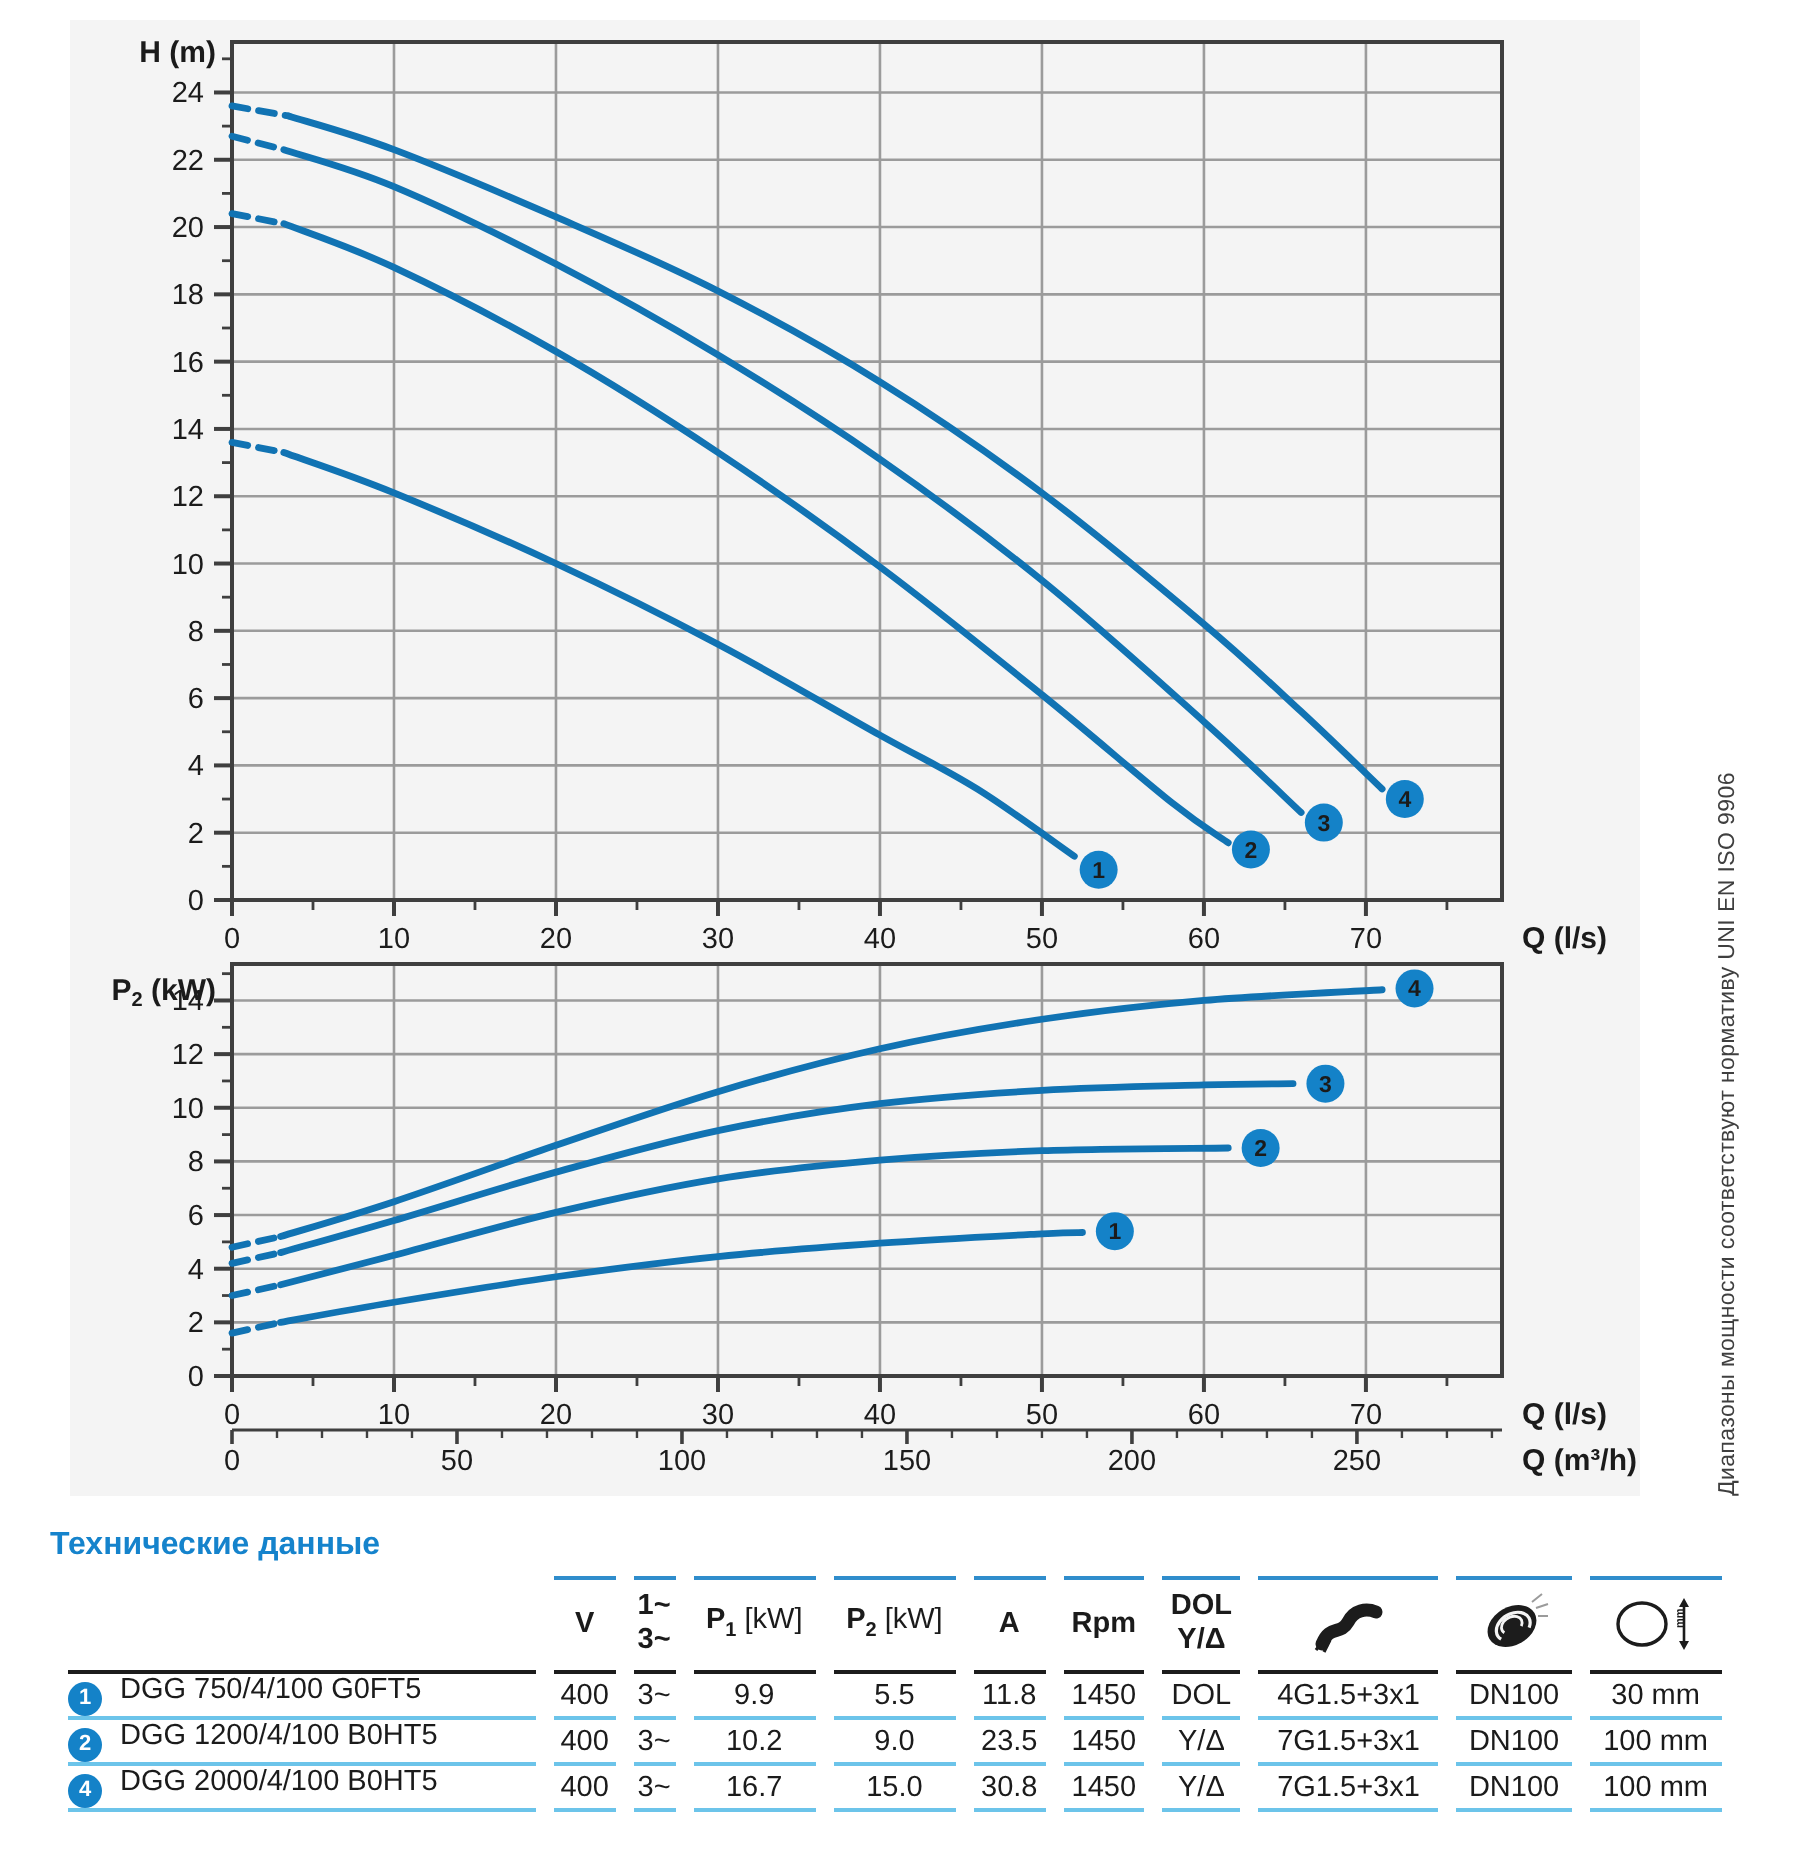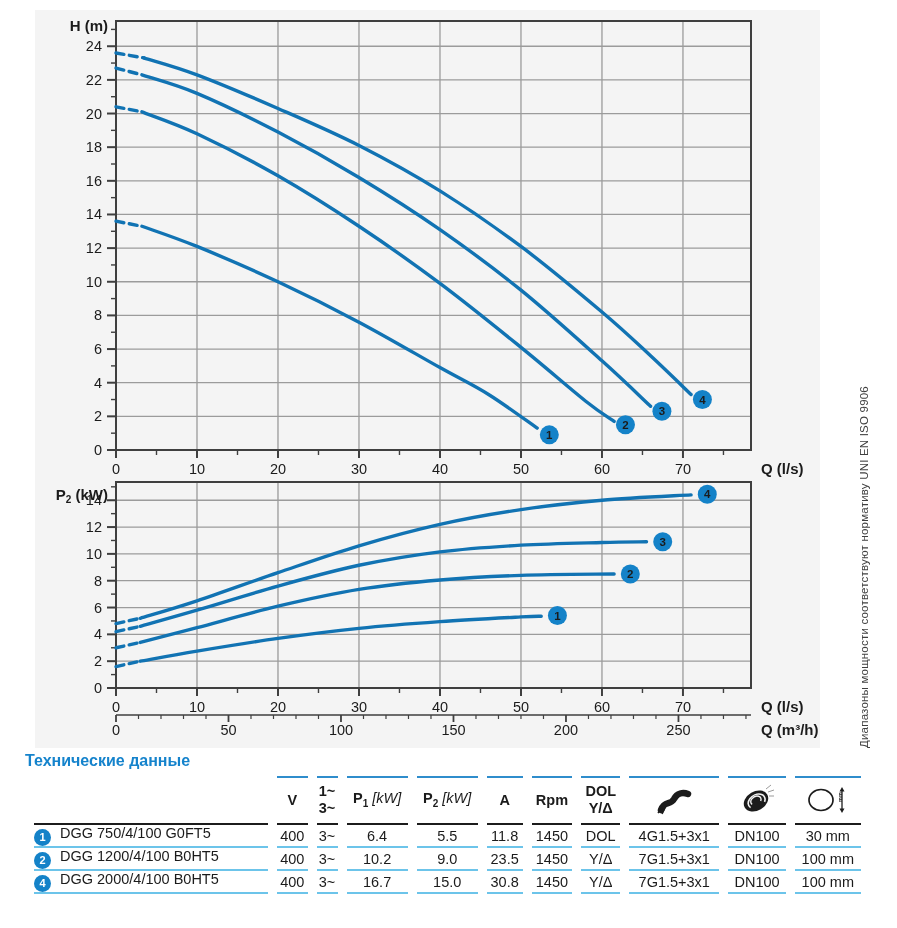--- a/index.html
+++ b/index.html
@@ -10,26 +10,26 @@
   body{background:#ffffff;font-family:"Liberation Sans","DejaVu Sans",sans-serif;color:var(--ink);}
   .page{position:relative;width:897px;height:928px;background:#fff;overflow:hidden;}
   .chart-panel{position:absolute;left:35px;top:10px;width:785px;height:738px;background:var(--panel);}
   svg text{font-family:"Liberation Sans","DejaVu Sans",sans-serif;fill:#1b1b1b;}
   .side-note{
     position:absolute;top:10px;right:25px;height:738px;width:16px;
     writing-mode:vertical-rl;transform:rotate(180deg);
     font-size:11.5px;color:#3f3f3f;letter-spacing:.2px;text-align:left;line-height:16px;
   }
   .tech{position:absolute;left:25px;top:752px;width:845px;}
-  .tech-title{font-size:16px;font-weight:bold;color:var(--accent);margin-bottom:6px;}
+  .tech-title{font-size:16px;font-weight:bold;color:var(--accent);margin-bottom:6px;margin-top:12px;}
   table{width:845px;border-collapse:separate;border-spacing:9px 0;font-size:14.5px;}
   th{font-weight:bold;vertical-align:middle;text-align:center;padding:5px 0 6px;line-height:1.15;
      border-bottom:2.5px solid #1c1c1c;}
   th.tl{border-top:2px solid var(--topline);}
-  th .unit{font-weight:normal;font-style:italic;}
+  th .unit{font-weight:normal;}
   th sub{font-size:10px;}
   td{height:20px;text-align:center;border-bottom:2px solid var(--rowline);white-space:nowrap;}
   td.model{text-align:left;}
   .num{display:inline-block;width:17px;height:17px;border-radius:50%;background:var(--marker);
        color:#fff;font-size:11px;font-weight:bold;line-height:17px;text-align:center;
        margin-right:9px;vertical-align:-3px;}
   th svg{display:block;margin:0 auto;}
 </style>
 </head>
 <body>
@@ -343,21 +343,21 @@
                 <text x="33.5" y="21" font-size="5.5" fill="#1c1c1c" transform="rotate(-90 33.5 19)">mm</text>
               </svg>
             </th>
           </tr>
         </thead>
       <tbody>
           <tr>
             <td class="model"><span class="num">1</span><span>DGG 750/4/100 G0FT5</span></td>
             <td>400</td>
             <td>3~</td>
-            <td>6.4</td>
+            <td>9.9</td>
             <td>5.5</td>
             <td>11.8</td>
             <td>1450</td>
             <td>DOL</td>
             <td>4G1.5+3x1</td>
             <td>DN100</td>
             <td>30 mm</td>
           </tr>
           <tr>
             <td class="model"><span class="num">2</span><span>DGG 1200/4/100 B0HT5</span></td>

